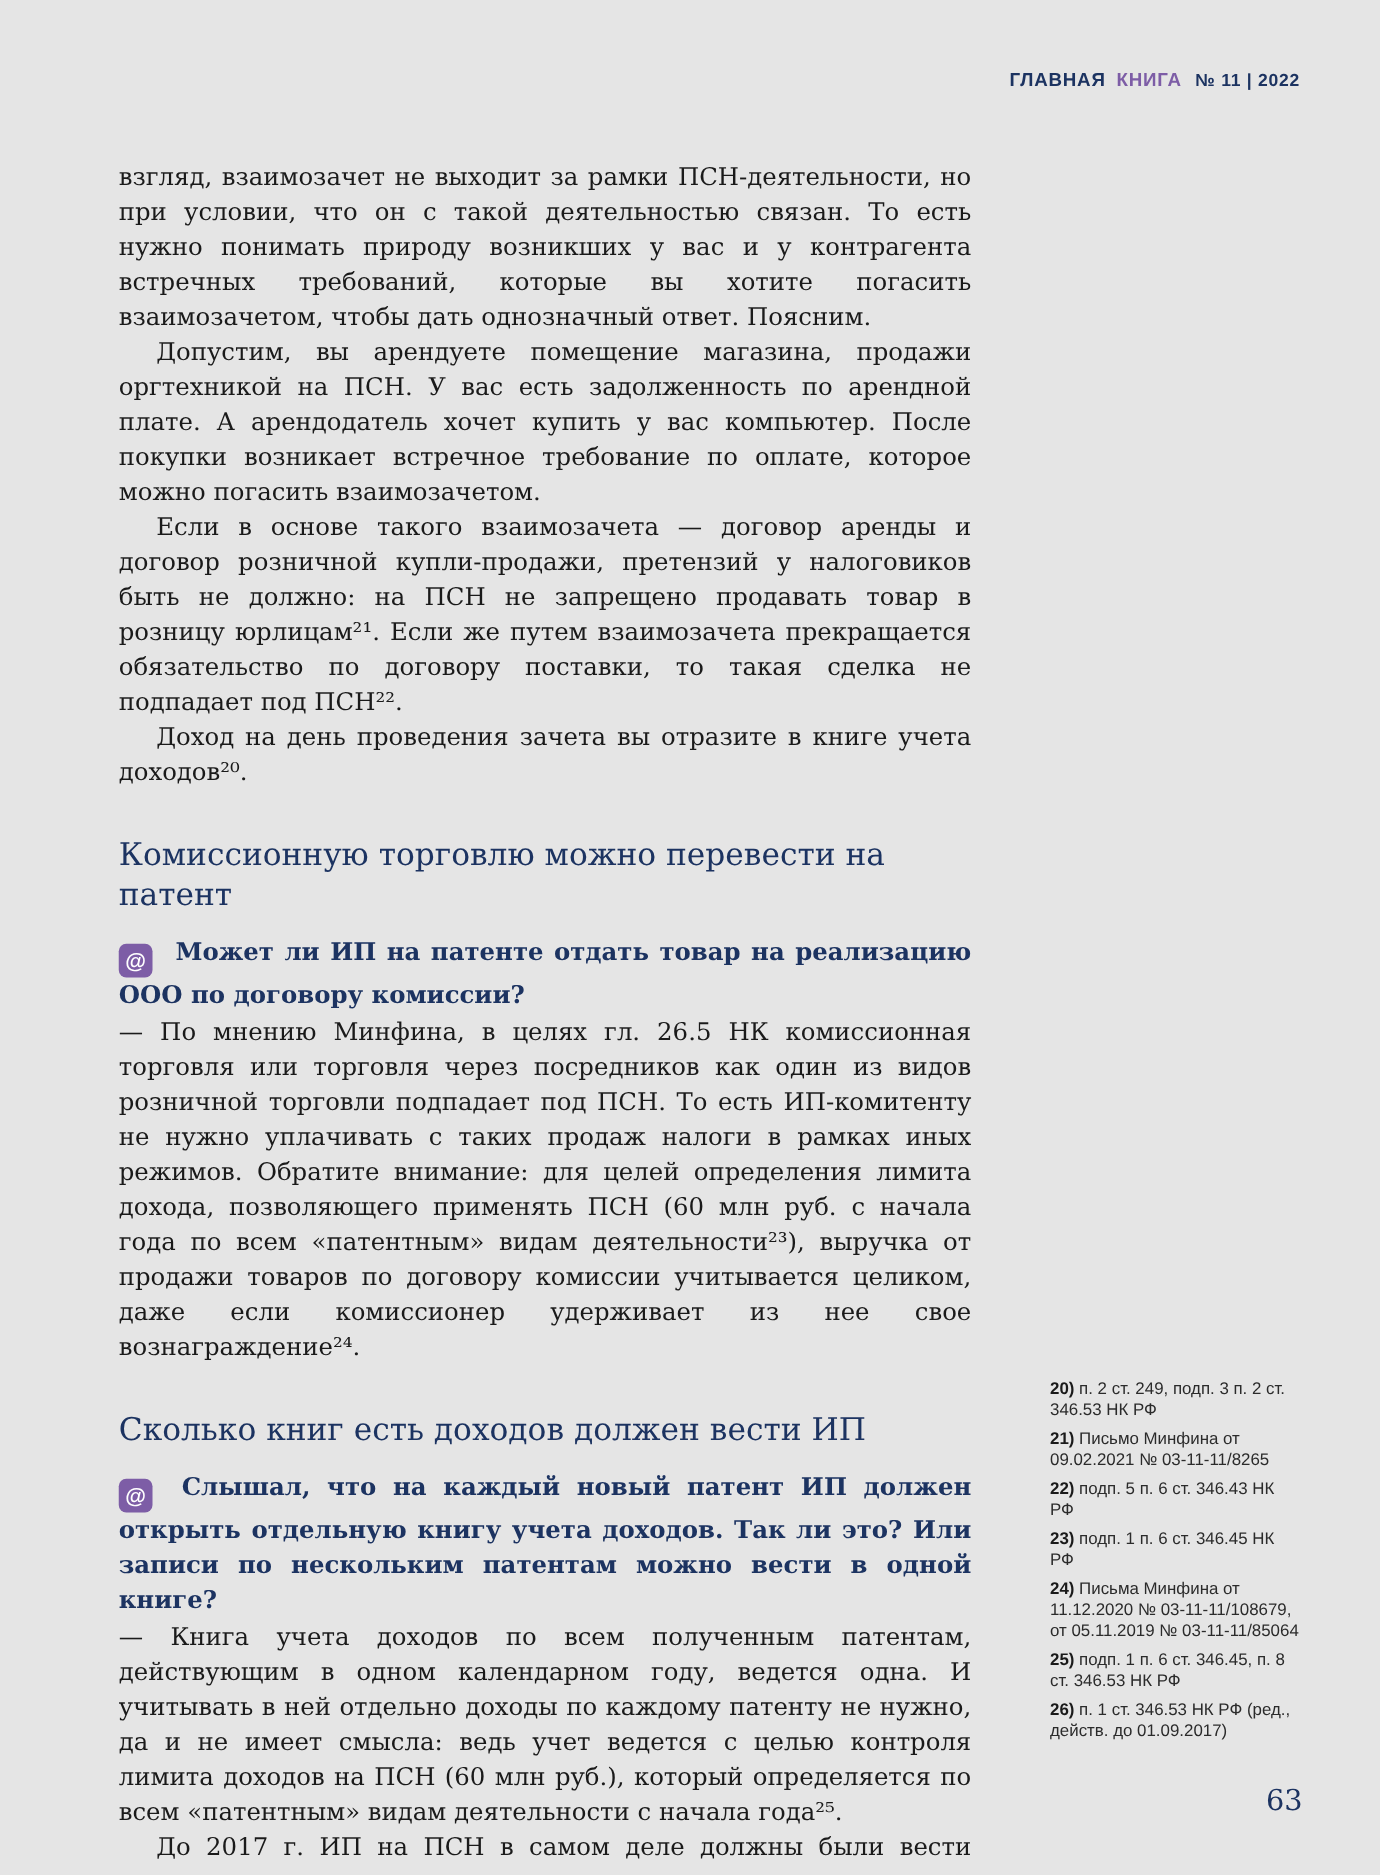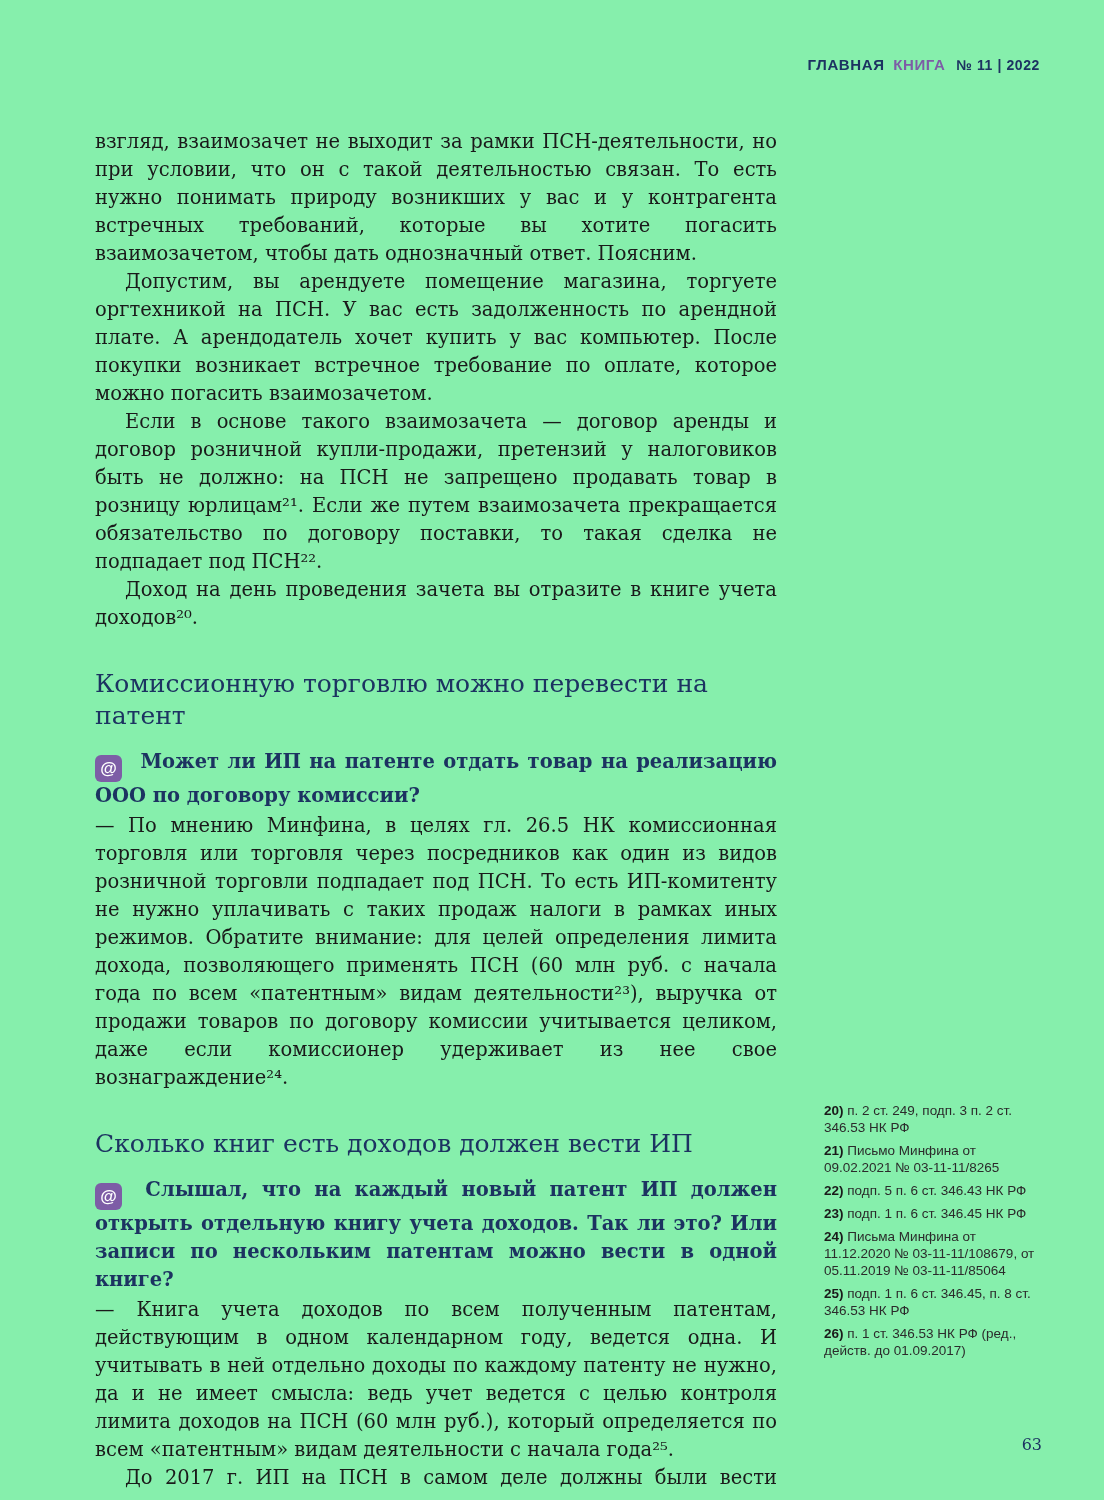--- a/index.html
+++ b/index.html
@@ -1,20 +1,20 @@
 <!DOCTYPE html>
 <html lang="ru"><head>
 <meta charset="utf-8">
 <style>
   html, body { margin: 0; padding: 0; background: #ffffff; }
   .page {
     position: relative;
     width: 1104px;
     height: 1500px;
-    background: #86efac;
+    background: #e5e5e5;
     font-family: "DejaVu Serif", serif;
     color: #1a1a1a;
     overflow: hidden;
   }
 
   
   .header {
     position: absolute;
     top: 56px;
     right: 64px;
@@ -81,48 +81,48 @@
   .footnotes {
     position: absolute;
     left: 824px;
     top: 1102px;
     width: 218px;
     font-family: "Liberation Sans", sans-serif;
     font-size: 13.5px;
     line-height: 17px;
     color: #2b2b2b;
   }
-  .fn { margin-bottom: 6px; }
+  .fn { margin-bottom: 6px; margin-left: 16px; }
   .fn-num { font-weight: bold; color: #1a1a1a; }
 
   
   .page-number {
     position: absolute;
     right: 62px;
     bottom: 46px;
     font-family: "DejaVu Serif", serif;
-    font-size: 16px;
+    font-size: 23px;
     color: #1c3361;
   }
 </style>
 </head>
 <body>
 
 <div class="page">
 
   <div class="header">
     <span class="brand-primary">ГЛАВНАЯ</span>
     <span class="brand-secondary">КНИГА</span>
     <span class="issue-info">№ 11 | 2022</span>
   </div>
 
   <div class="main">
 
     <p>взгляд, взаимозачет не выходит за рамки ПСН-деятельности, но при условии, что он с такой деятельностью связан. То есть нужно понимать природу возникших у вас и у контрагента встречных требований, которые вы хотите погасить взаимозачетом, чтобы дать однозначный ответ. Поясним.</p>
-    <p class="ind">Допустим, вы арендуете помещение магазина, торгуете оргтехникой на ПСН. У вас есть задолженность по арендной плате. А арендодатель хочет купить у вас компьютер. После покупки возникает встречное требование по оплате, которое можно погасить взаимозачетом.</p>
+    <p class="ind">Допустим, вы арендуете помещение магазина, продажи оргтехникой на ПСН. У вас есть задолженность по арендной плате. А арендодатель хочет купить у вас компьютер. После покупки возникает встречное требование по оплате, которое можно погасить взаимозачетом.</p>
     <p class="ind">Если в основе такого взаимозачета — договор аренды и договор розничной купли-продажи, претензий у налоговиков быть не должно: на ПСН не запрещено продавать товар в розницу юрлицам²¹. Если же путем взаимозачета прекращается обязательство по договору поставки, то такая сделка не подпадает под ПСН²².</p>
     <p class="ind">Доход на день проведения зачета вы отразите в книге учета доходов²⁰.</p>
 
     <h2 class="section-heading">Комиссионную торговлю можно перевести на патент</h2>
 
     <p class="question">
       <span class="at-icon">@</span>
       <span>Может ли ИП на патенте отдать товар на реализацию ООО по договору комиссии?</span>
     </p>
     <p>—  По мнению Минфина, в целях гл. 26.5 НК комиссионная торговля или торговля через посредников как один из видов розничной торговли подпадает под ПСН. То есть ИП-комитенту не нужно уплачивать с таких продаж налоги в рамках иных режимов. Обратите внимание: для целей определения лимита дохода, позволяющего применять ПСН (60 млн руб. с начала года по всем «патентным» видам деятельности²³), выручка от продажи товаров по договору комиссии учитывается целиком, даже если комиссионер удерживает из нее свое вознаграждение²⁴.</p>

